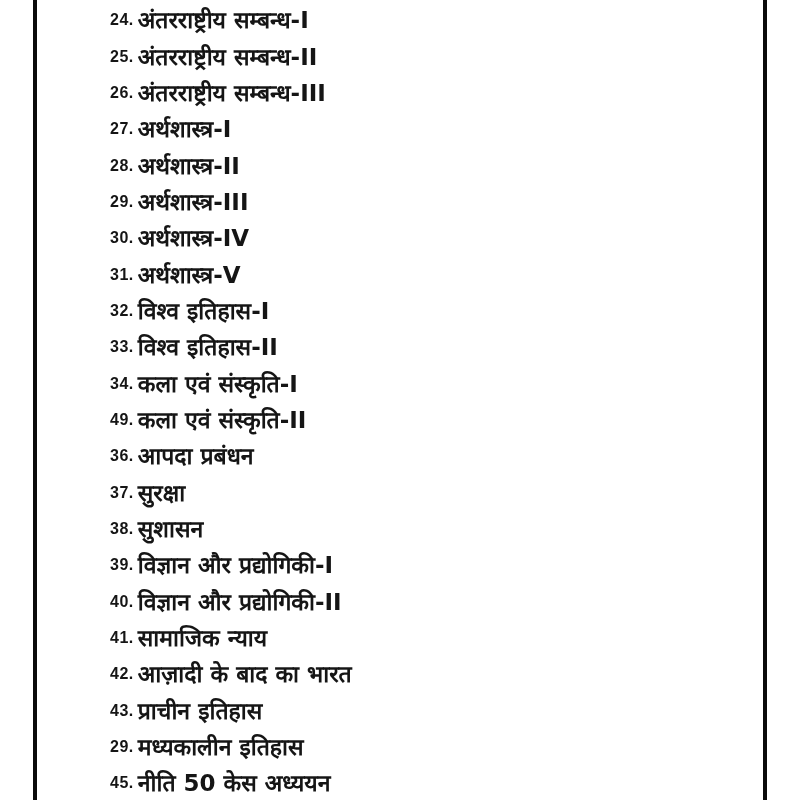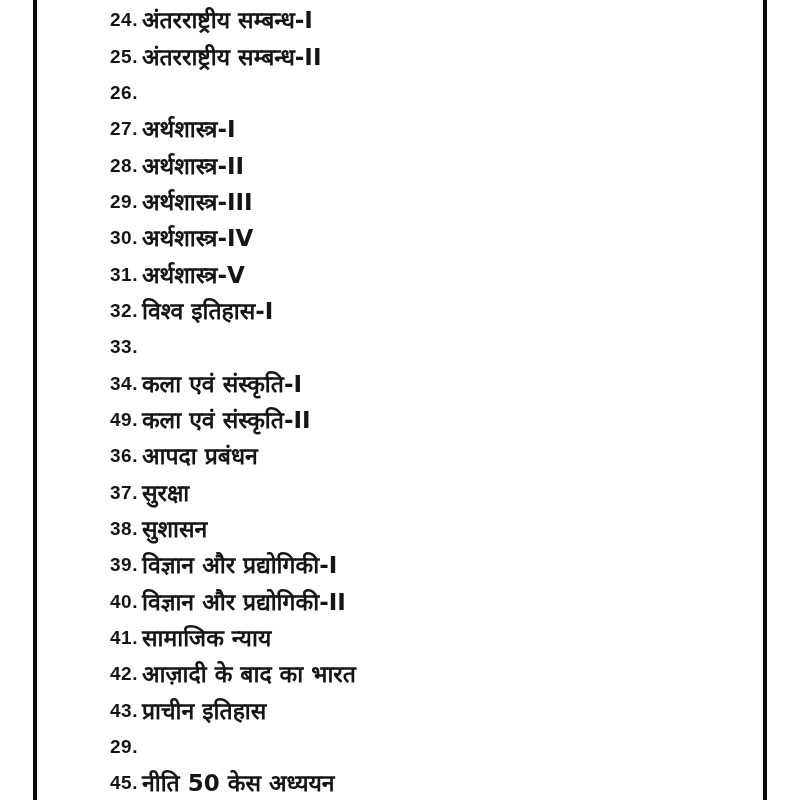--- a/index.html
+++ b/index.html
@@ -1,40 +1,41 @@
 <!DOCTYPE html>
 <html><head>
 <meta charset="utf-8">
 <style>
   html, body { margin:0; padding:0; background:#ffffff; }
   body { width:800px; height:800px; position:relative; overflow:hidden; font-family:"DejaVu Sans", "Liberation Sans", sans-serif; }
   .border-left { position:absolute; left:33px; top:0; width:4px; height:800px; background:#0a0a0a; }
   .border-right { position:absolute; left:763px; top:0; width:4px; height:800px; background:#0a0a0a; }
   .list { position:absolute; left:110px; top:2px; margin:0; padding:0; list-style:none; }
   .item { height:36.35px; line-height:36px; font-size:23px; font-weight:bold; color:#151515; white-space:nowrap; display:flex; align-items:center; }
-  .num { display:inline-block; font-family:"Liberation Sans", sans-serif; font-size:19px; font-weight:bold; letter-spacing:0.5px; margin-right:4px; }
+  .num { display:inline-block; font-family:"Liberation Sans", sans-serif; font-size:16px; font-weight:bold; letter-spacing:0.5px; margin-right:4px; }
   .txt { display:inline-block;text-align:center; }
 </style>
 </head>
 <body>
 
 <div class="border-left"></div>
 <div class="border-right"></div>
 
 <ul class="list">
   <li class="item">
       <span class="num">24.</span>
       <span class="txt">अंतरराष्ट्रीय सम्बन्ध-I</span>
     </li>
   <li class="item">
       <span class="num">25.</span>
       <span class="txt">अंतरराष्ट्रीय सम्बन्ध-II</span>
     </li>
   <li class="item">
       <span class="num">26.</span>
+      <span class="txt">अंतरराष्ट्रीय सम्बन्ध-III</span>
     </li>
   <li class="item">
       <span class="num">27.</span>
       <span class="txt">अर्थशास्त्र-I</span>
     </li>
   <li class="item">
       <span class="num">28.</span>
       <span class="txt">अर्थशास्त्र-II</span>
     </li>
   <li class="item">
@@ -48,20 +49,21 @@
   <li class="item">
       <span class="num">31.</span>
       <span class="txt">अर्थशास्त्र-V</span>
     </li>
   <li class="item">
       <span class="num">32.</span>
       <span class="txt">विश्व इतिहास-I</span>
     </li>
   <li class="item">
       <span class="num">33.</span>
+      <span class="txt">विश्व इतिहास-II</span>
     </li>
   <li class="item">
       <span class="num">34.</span>
       <span class="txt">कला एवं संस्कृति-I</span>
     </li>
   <li class="item">
       <span class="num">49.</span>
       <span class="txt">कला एवं संस्कृति-II</span>
     </li>
   <li class="item">
@@ -91,18 +93,19 @@
   <li class="item">
       <span class="num">42.</span>
       <span class="txt">आज़ादी के बाद का भारत</span>
     </li>
   <li class="item">
       <span class="num">43.</span>
       <span class="txt">प्राचीन इतिहास</span>
     </li>
   <li class="item">
       <span class="num">29.</span>
+      <span class="txt">मध्यकालीन इतिहास</span>
     </li>
   <li class="item">
       <span class="num">45.</span>
       <span class="txt">नीति 50 केस अध्ययन</span>
     </li>
 </ul>
 
 </body></html>

